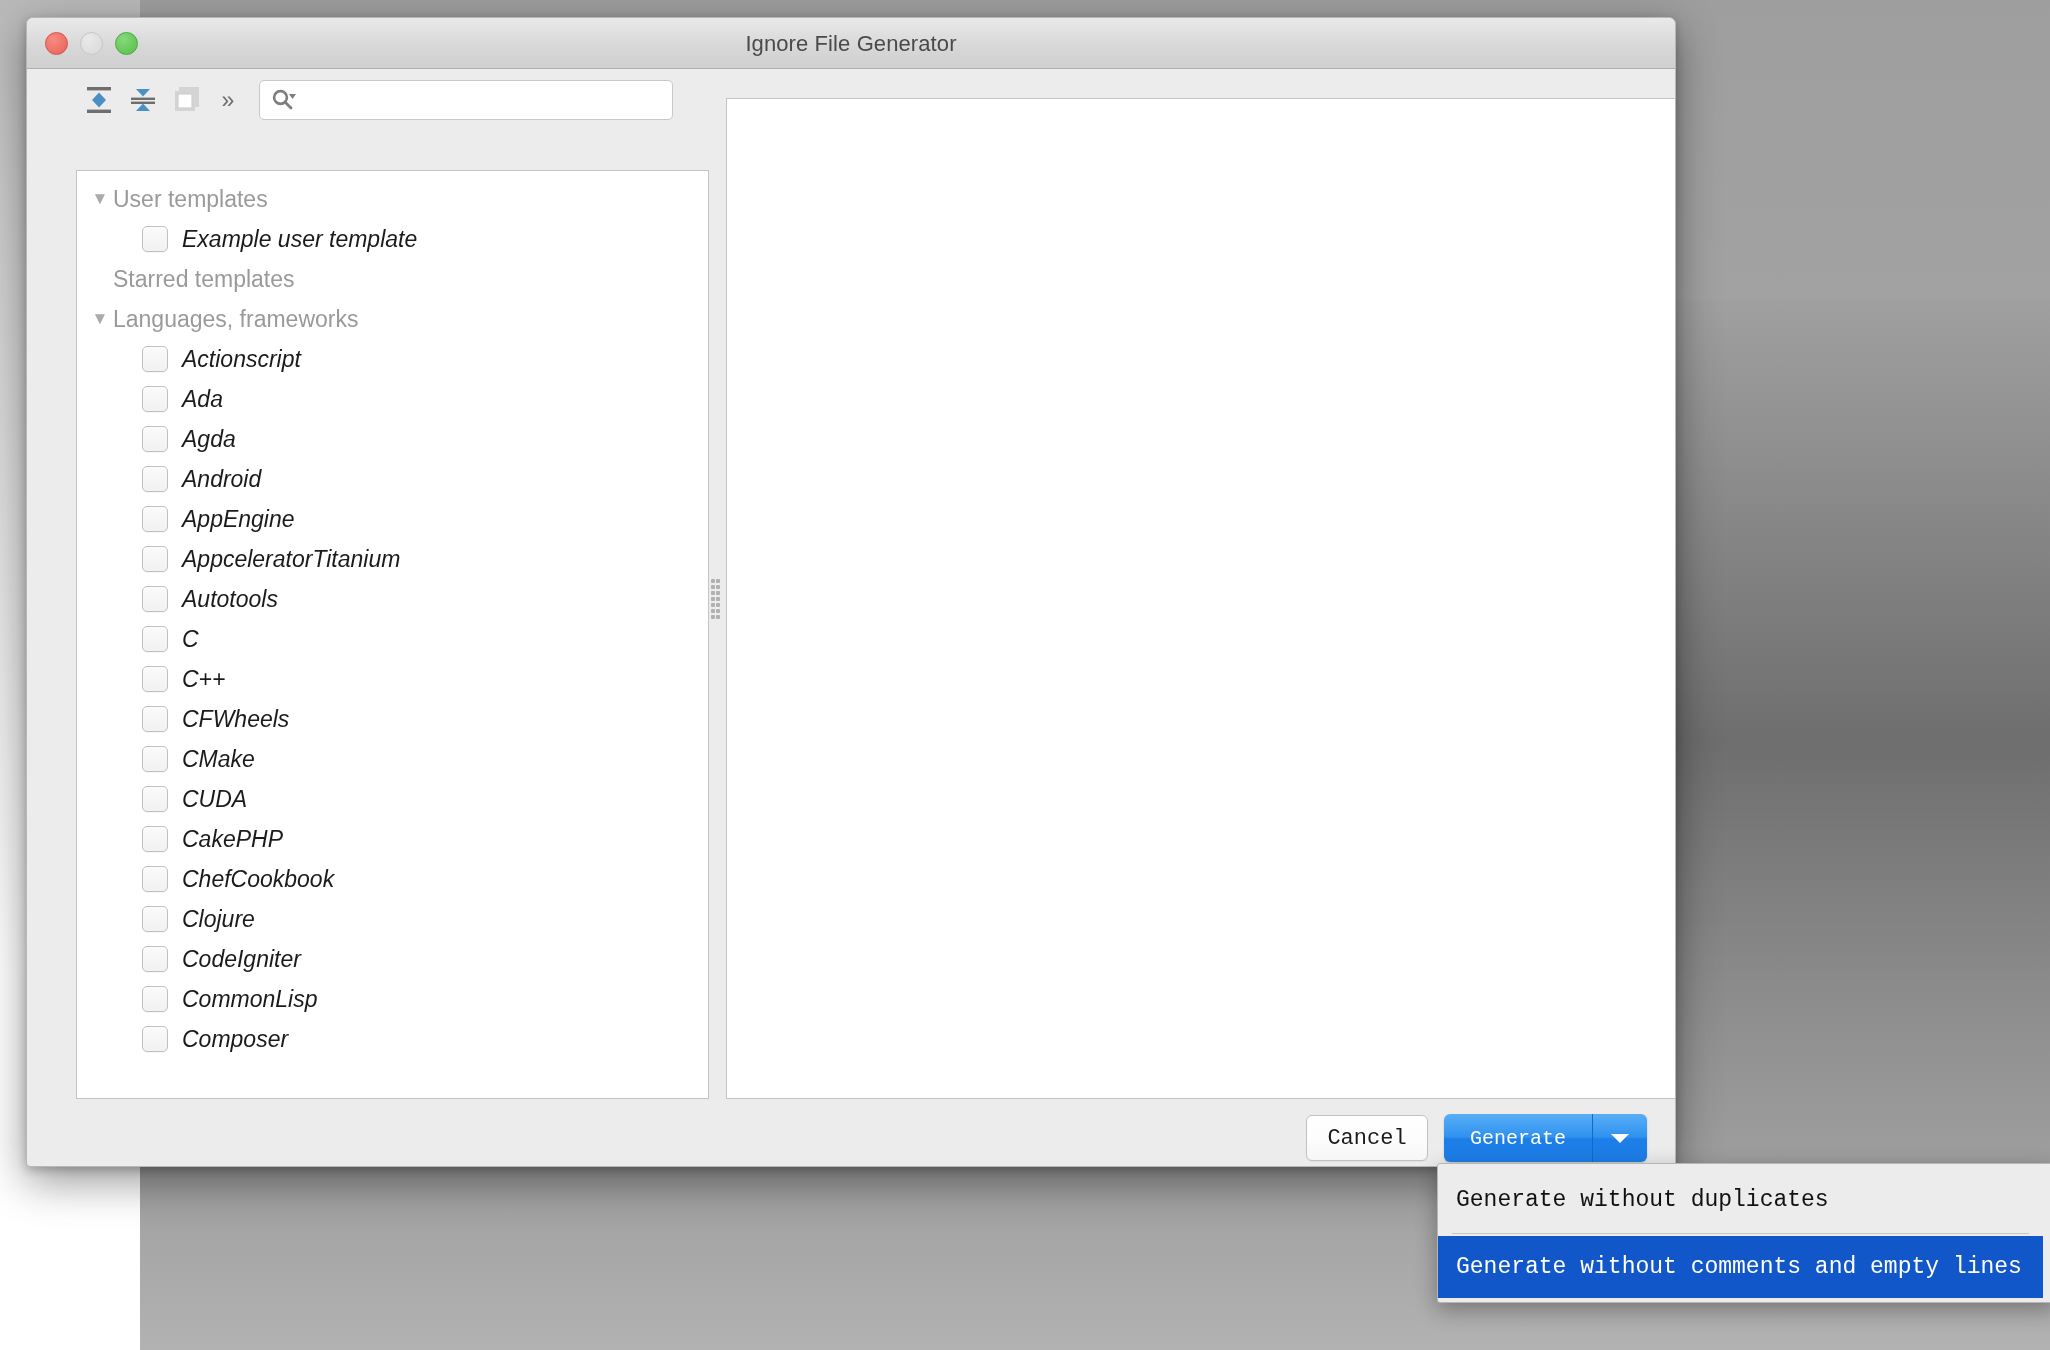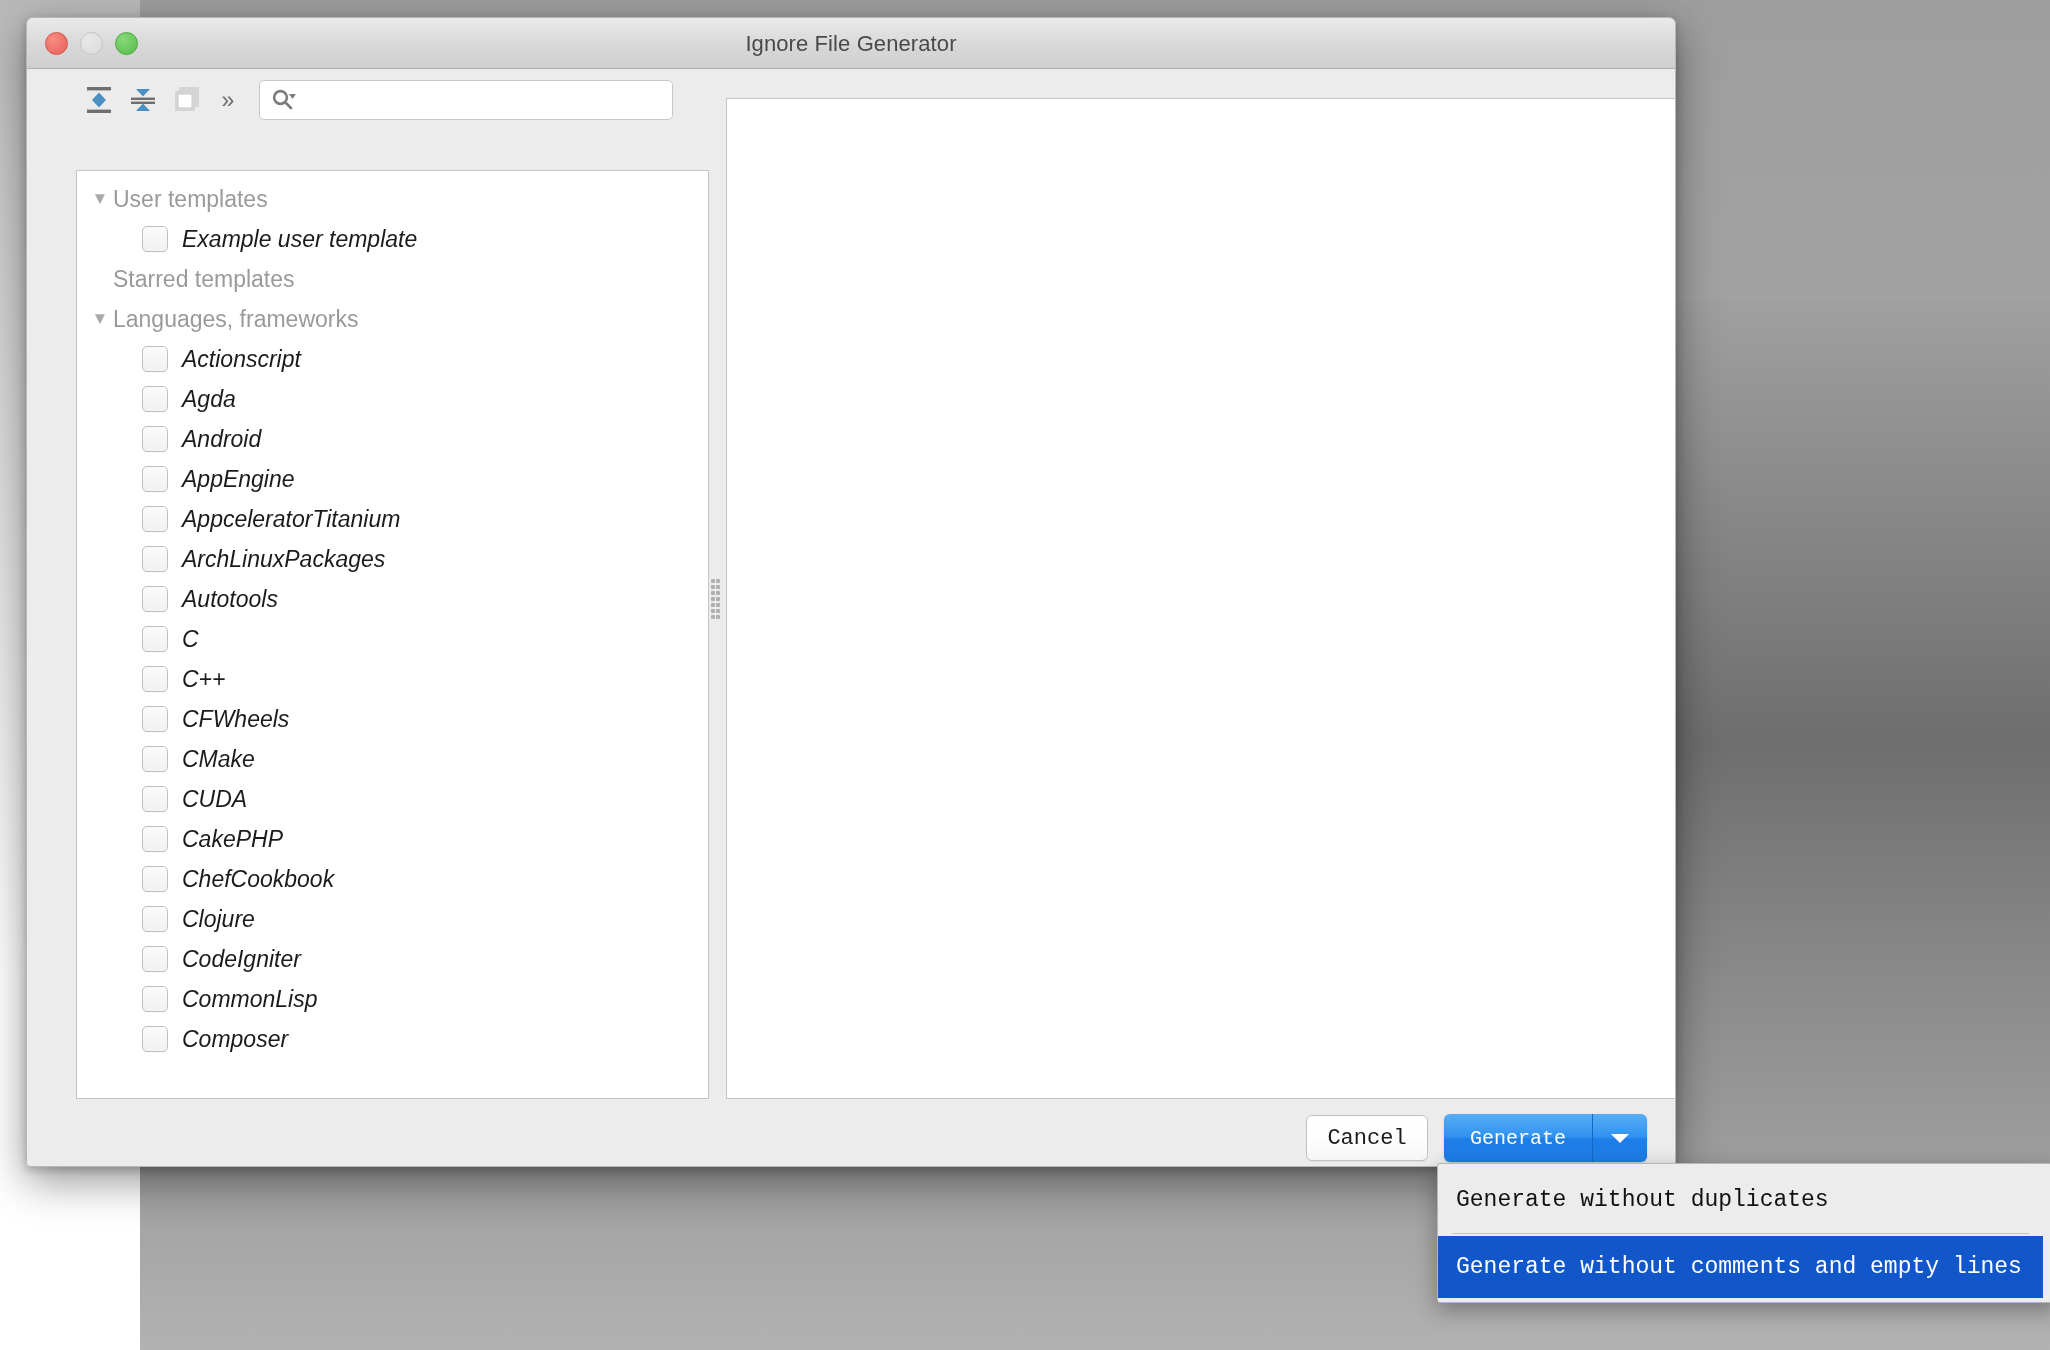--- a/index.html
+++ b/index.html
@@ -353,41 +353,41 @@
             <span class="group-label">Languages, frameworks</span>
           </div>
           <div class="tree-row">
             <span class="chk-indent"></span>
             <span class="checkbox"></span>
             <span class="tree-label">Actionscript</span>
           </div>
           <div class="tree-row">
             <span class="chk-indent"></span>
             <span class="checkbox"></span>
+            <span class="tree-label">Ada</span>
+          </div>
+          <div class="tree-row">
+            <span class="chk-indent"></span>
+            <span class="checkbox"></span>
             <span class="tree-label">Agda</span>
           </div>
           <div class="tree-row">
             <span class="chk-indent"></span>
             <span class="checkbox"></span>
             <span class="tree-label">Android</span>
           </div>
           <div class="tree-row">
             <span class="chk-indent"></span>
             <span class="checkbox"></span>
             <span class="tree-label">AppEngine</span>
           </div>
           <div class="tree-row">
             <span class="chk-indent"></span>
             <span class="checkbox"></span>
             <span class="tree-label">AppceleratorTitanium</span>
-          </div>
-          <div class="tree-row">
-            <span class="chk-indent"></span>
-            <span class="checkbox"></span>
-            <span class="tree-label">ArchLinuxPackages</span>
           </div>
           <div class="tree-row">
             <span class="chk-indent"></span>
             <span class="checkbox"></span>
             <span class="tree-label">Autotools</span>
           </div>
           <div class="tree-row">
             <span class="chk-indent"></span>
             <span class="checkbox"></span>
             <span class="tree-label">C</span>

